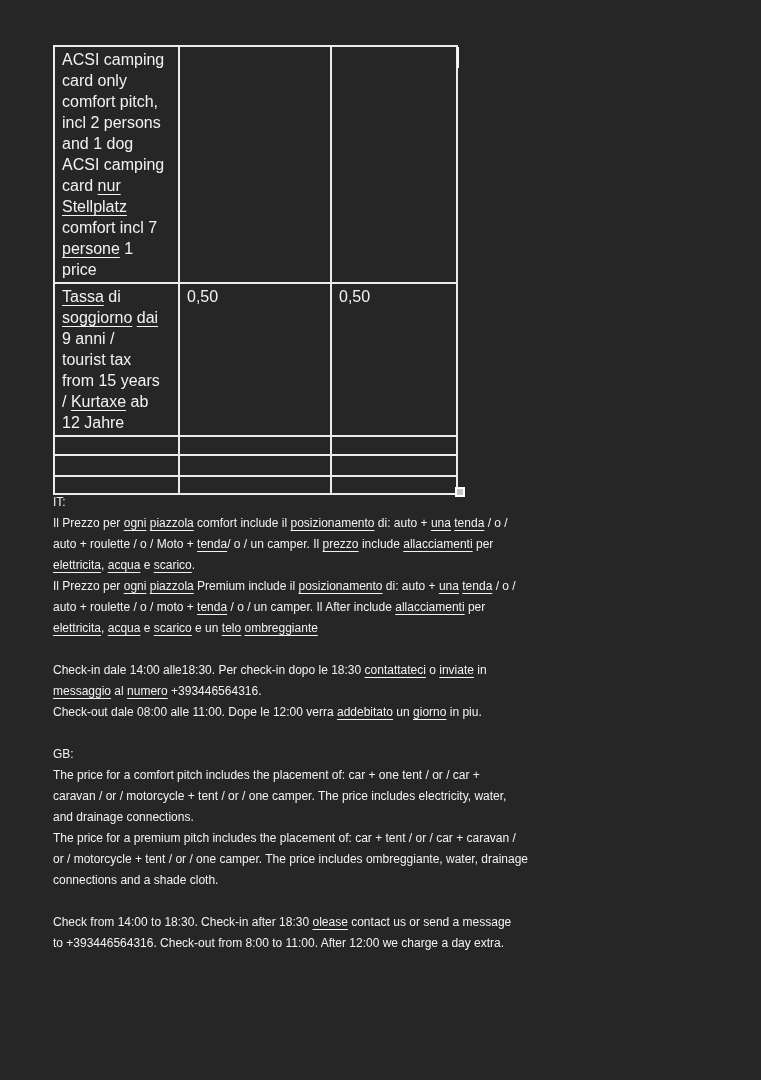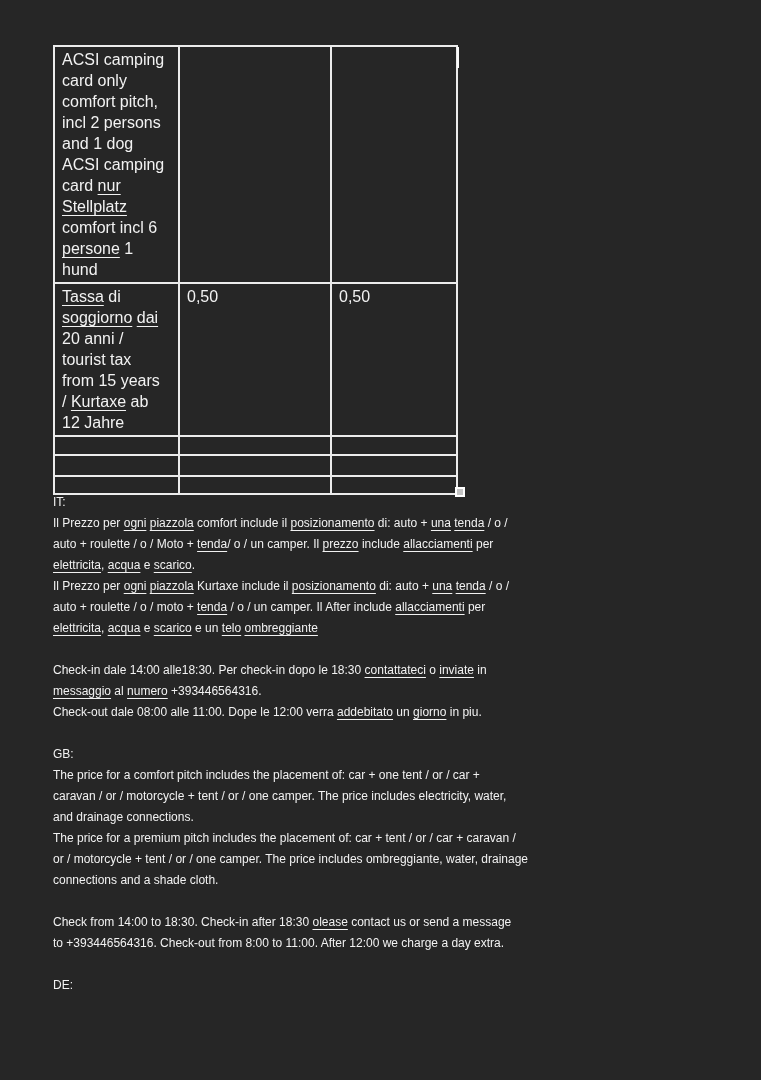--- a/index.html
+++ b/index.html
@@ -68,32 +68,32 @@
       <tr>
         <td>
             <div class="line"><span>ACSI camping</span></div>
             <div class="line"><span>card only</span></div>
             <div class="line"><span>comfort pitch,</span></div>
             <div class="line"><span>incl 2 persons</span></div>
             <div class="line"><span>and 1 dog</span></div>
             <div class="line"><span>ACSI camping</span></div>
             <div class="line"><span>card </span><span class="err">nur</span></div>
             <div class="line"><span class="err">Stellplatz</span></div>
-            <div class="line"><span>comfort incl 6</span></div>
+            <div class="line"><span>comfort incl 7</span></div>
             <div class="line"><span class="err">persone</span><span> 1</span></div>
-            <div class="line"><span>hund</span></div>
+            <div class="line"><span>price</span></div>
           </td>
         <td></td>
         <td></td>
       </tr>
       <tr>
         <td>
             <div class="line"><span class="err">Tassa</span><span> di</span></div>
             <div class="line"><span class="err">soggiorno</span><span> </span><span class="err">dai</span></div>
-            <div class="line"><span>20 anni /</span></div>
+            <div class="line"><span>9 anni /</span></div>
             <div class="line"><span>tourist tax</span></div>
             <div class="line"><span>from 15 years</span></div>
             <div class="line"><span>/ </span><span class="err">Kurtaxe</span><span> ab</span></div>
             <div class="line"><span>12 Jahre</span></div>
           </td>
         <td>
             <div class="line"><span>0,50</span></div>
           </td>
         <td>
             <div class="line"><span>0,50</span></div>
@@ -118,35 +118,34 @@
   </table>
 
   <div class="caret"></div>
   <div class="table-handle"></div>
 
   <div class="body-text">
       <div class="line"><span>IT:</span></div>
       <div class="line"><span>Il Prezzo per </span><span class="err">ogni</span><span> </span><span class="err">piazzola</span><span> comfort include il </span><span class="err">posizionamento</span><span> di: auto + </span><span class="err">una</span><span> </span><span class="err">tenda</span><span> / o /</span></div>
       <div class="line"><span>auto + roulette / o / Moto + </span><span class="err">tenda</span><span>/ o / un camper. Il </span><span class="err">prezzo</span><span> include </span><span class="err">allacciamenti</span><span> per</span></div>
       <div class="line"><span class="err">elettricita</span><span>, </span><span class="err">acqua</span><span> e </span><span class="err">scarico</span><span>.</span></div>
-      <div class="line"><span>Il Prezzo per </span><span class="err">ogni</span><span> </span><span class="err">piazzola</span><span> Kurtaxe include il </span><span class="err">posizionamento</span><span> di: auto + </span><span class="err">una</span><span> </span><span class="err">tenda</span><span> / o /</span></div>
+      <div class="line"><span>Il Prezzo per </span><span class="err">ogni</span><span> </span><span class="err">piazzola</span><span> Premium include il </span><span class="err">posizionamento</span><span> di: auto + </span><span class="err">una</span><span> </span><span class="err">tenda</span><span> / o /</span></div>
       <div class="line"><span>auto + roulette / o / moto + </span><span class="err">tenda</span><span> / o / un camper. Il After include </span><span class="err">allacciamenti</span><span> per</span></div>
       <div class="line"><span class="err">elettricita</span><span>, </span><span class="err">acqua</span><span> e </span><span class="err">scarico</span><span> e un </span><span class="err">telo</span><span> </span><span class="err">ombreggiante</span></div>
       <div class="line">&nbsp;</div>
       <div class="line"><span>Check-in dale 14:00 alle18:30. Per check-in dopo le 18:30 </span><span class="err">contattateci</span><span> o </span><span class="err">inviate</span><span> in</span></div>
       <div class="line"><span class="err">messaggio</span><span> al </span><span class="err">numero</span><span> +393446564316.</span></div>
       <div class="line"><span>Check-out dale 08:00 alle 11:00. Dope le 12:00 verra </span><span class="err">addebitato</span><span> un </span><span class="err">giorno</span><span> in piu.</span></div>
       <div class="line">&nbsp;</div>
       <div class="line"><span>GB:</span></div>
       <div class="line"><span>The price for a comfort pitch includes the placement of: car + one tent / or / car +</span></div>
       <div class="line"><span>caravan / or / motorcycle + tent / or / one camper. The price includes electricity, water,</span></div>
       <div class="line"><span>and drainage connections.</span></div>
       <div class="line"><span>The price for a premium pitch includes the placement of: car + tent / or / car + caravan /</span></div>
       <div class="line"><span>or / motorcycle + tent / or / one camper. The price includes ombreggiante, water, drainage</span></div>
       <div class="line"><span>connections and a shade cloth.</span></div>
       <div class="line">&nbsp;</div>
       <div class="line"><span>Check from 14:00 to 18:30. Check-in after 18:30 </span><span class="err">olease</span><span> contact us or send a message</span></div>
       <div class="line"><span>to +393446564316. Check-out from 8:00 to 11:00. After 12:00 we charge a day extra.</span></div>
       <div class="line">&nbsp;</div>
-      <div class="line"><span>DE:</span></div>
     </div>
 
 </div>
 
 </body></html>

